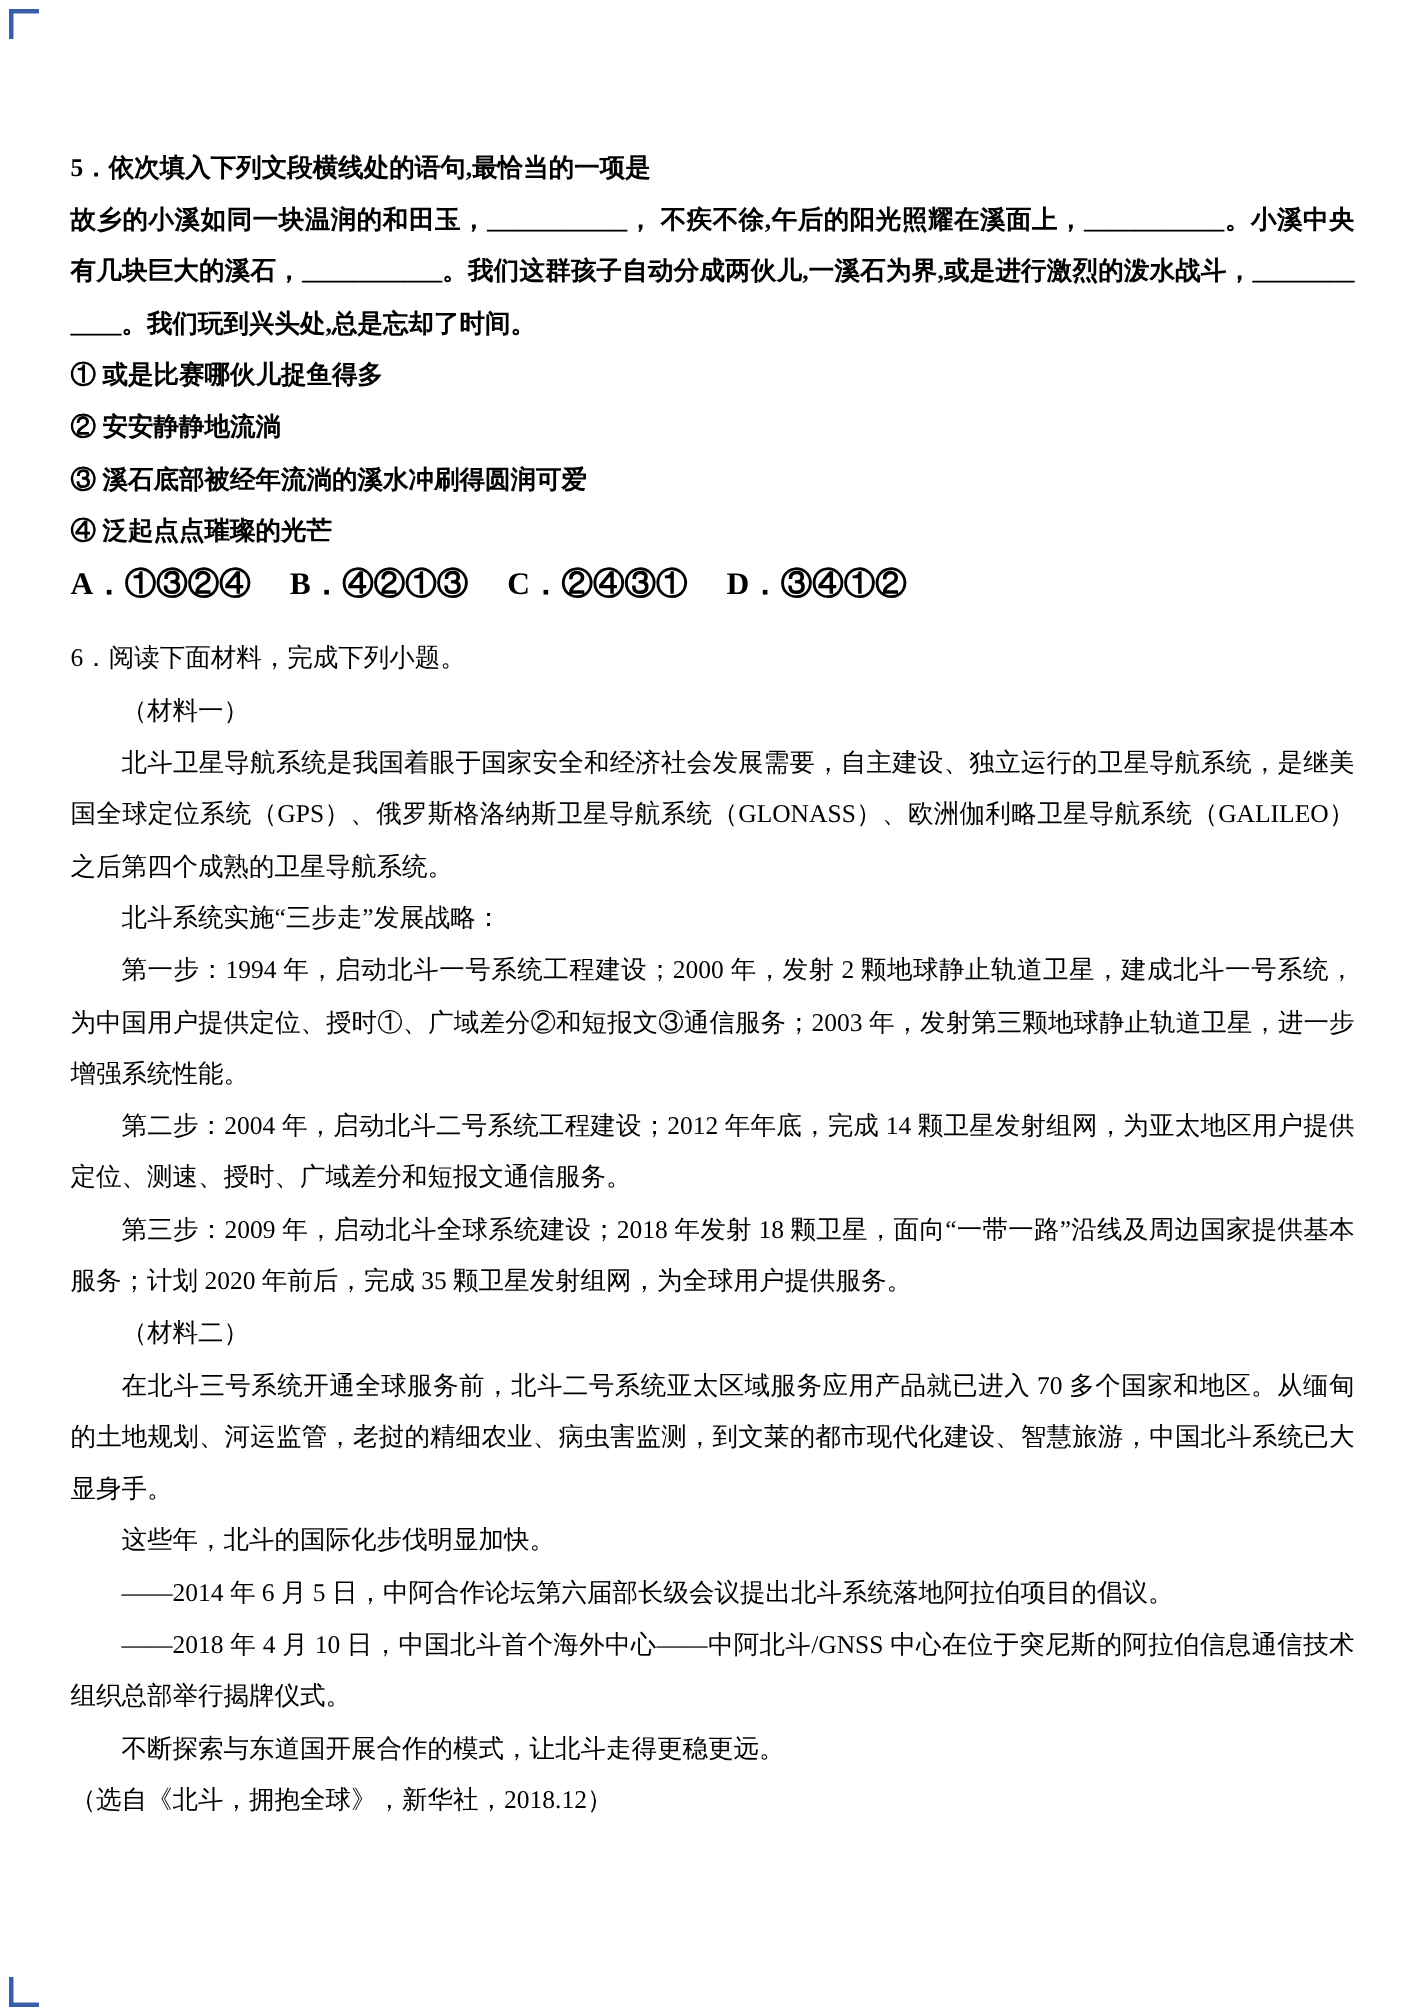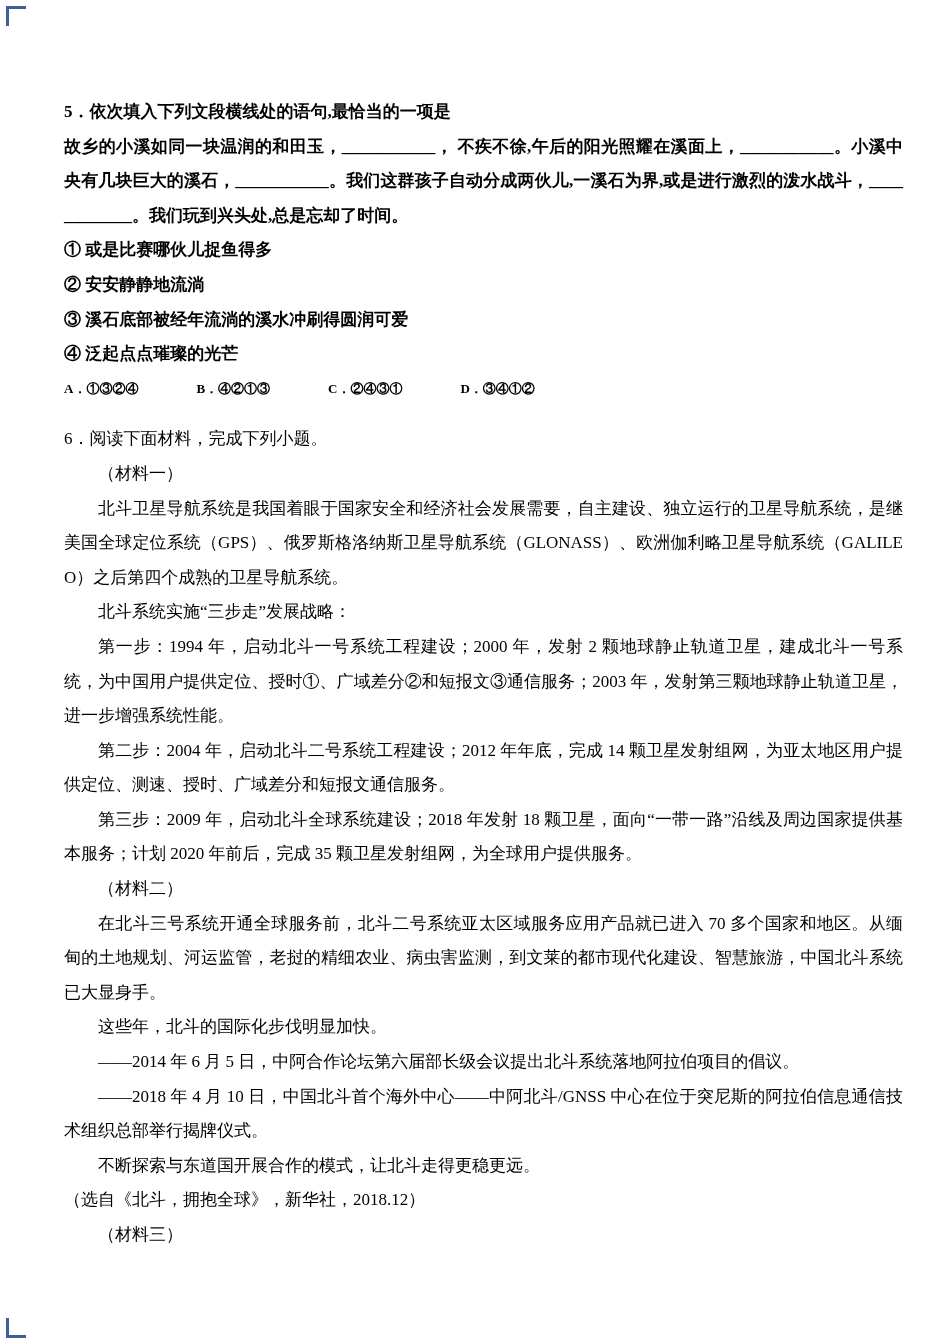--- a/index.html
+++ b/index.html
@@ -14,39 +14,39 @@
   }
   .corner {
     position: absolute;
     width: 17px;
     height: 17px;
   }
   .corner.tl { left: 6px; top: 6px; border-left: 3px solid #3b5ea8; border-top: 3px solid #3b5ea8; }
   .corner.bl { left: 6px; bottom: 6px; border-left: 3px solid #3b5ea8; border-bottom: 3px solid #3b5ea8; }
   .content {
     position: absolute;
-    left: 64px;
+    left: 47px;
     right: 47px;
     top: 95px;
   }
   p {
     margin: 0;
     font-size: 17px;
     line-height: 34.6px;
     text-align: justify;
     text-align-last: left;
     word-break: break-all;
   }
   .bold { font-weight: bold; }
   .ind { text-indent: 2em; }
   .choices {
     display: flex;
-    gap: 58px;
+    gap: 26px;
     font-weight: bold;
-    font-size: 13px;
+    font-size: 21px;
     line-height: 34.6px;
   }
   .choices span { white-space: nowrap; }
   .gap-sm { margin-top: 16px; }
 </style>
 </head>
 <body>
 
 <div class="page">
 
@@ -78,16 +78,15 @@
     <p class="ind">第三步：2009 年，启动北斗全球系统建设；2018 年发射 18 颗卫星，面向“一带一路”沿线及周边国家提供基本服务；计划 2020 年前后，完成 35 颗卫星发射组网，为全球用户提供服务。</p>
 
     <p class="ind">（材料二）</p>
     <p class="ind">在北斗三号系统开通全球服务前，北斗二号系统亚太区域服务应用产品就已进入 70 多个国家和地区。从缅甸的土地规划、河运监管，老挝的精细农业、病虫害监测，到文莱的都市现代化建设、智慧旅游，中国北斗系统已大显身手。</p>
     <p class="ind">这些年，北斗的国际化步伐明显加快。</p>
     <p class="ind">——2014 年 6 月 5 日，中阿合作论坛第六届部长级会议提出北斗系统落地阿拉伯项目的倡议。</p>
     <p class="ind">——2018 年 4 月 10 日，中国北斗首个海外中心——中阿北斗/GNSS 中心在位于突尼斯的阿拉伯信息通信技术组织总部举行揭牌仪式。</p>
     <p class="ind">不断探索与东道国开展合作的模式，让北斗走得更稳更远。</p>
     <p>（选自《北斗，拥抱全球》，新华社，2018.12）</p>
 
-    <p class="ind">（材料三）</p>
 
   </div>
 </div>
 
 </body></html>

